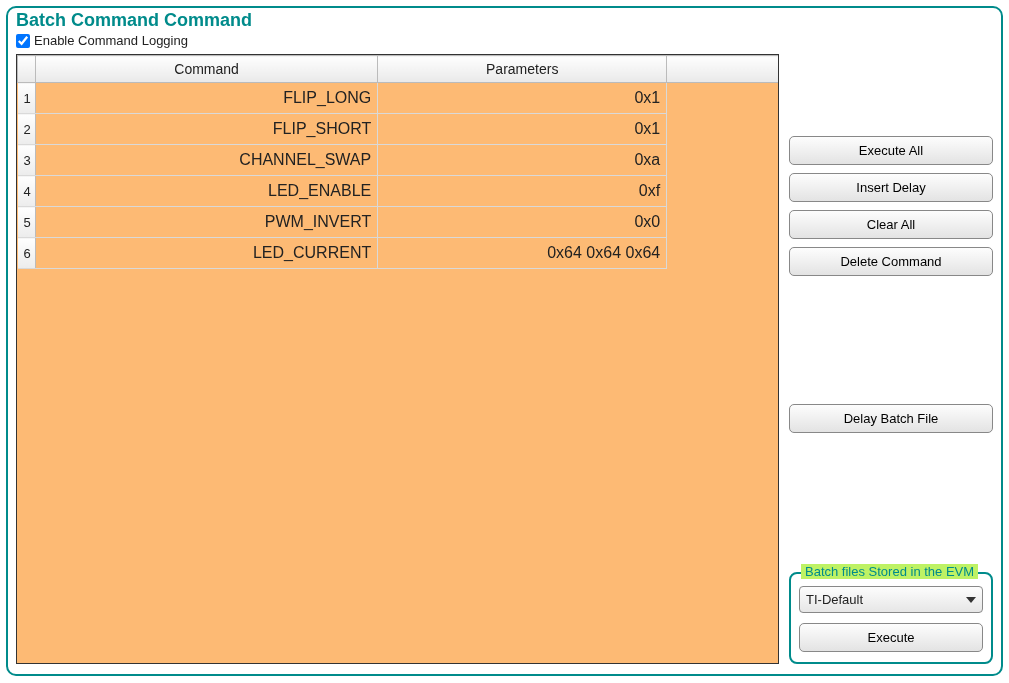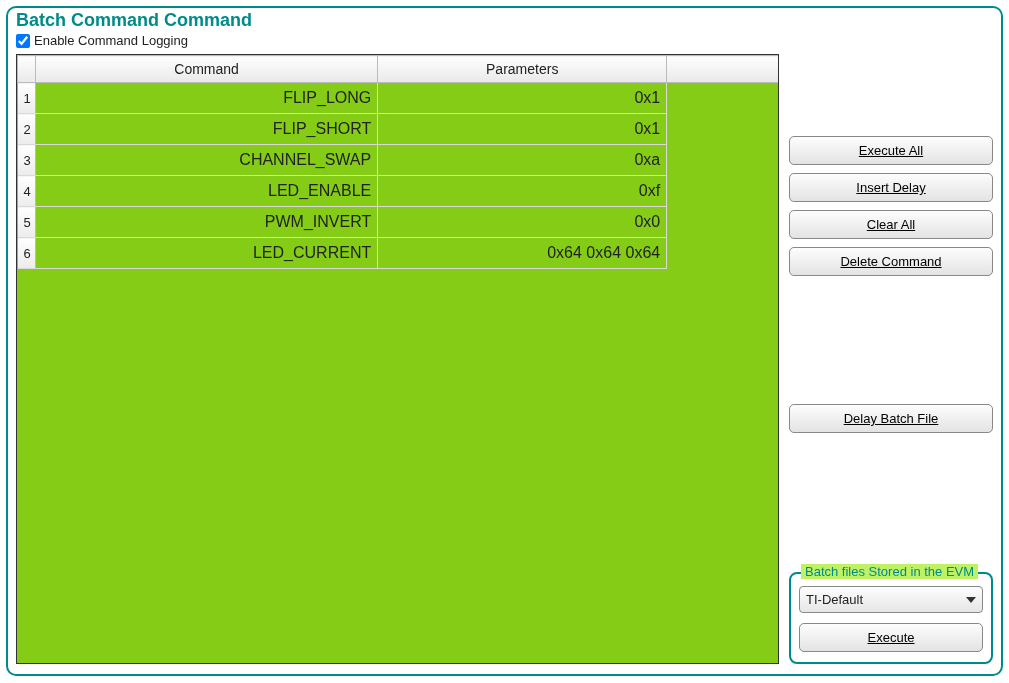--- a/index.html
+++ b/index.html
@@ -32,21 +32,21 @@
 .checkbox-row input[type="checkbox"] {
   width: 14px; height: 14px;
 }
 .content {
   display: flex;
   gap: 10px;
 }
 .table-wrap {
   flex: 1;
   border: 1px solid #333;
-  background: #84cc16;
+  background: #fdba74;
   height: 610px;
 }
 table {
   width: 100%;
   border-collapse: collapse;
   table-layout: fixed;
 }
 th {
   background: linear-gradient(#fefefe,#e9e9e9);
   border: 1px solid #bbb;
@@ -83,21 +83,20 @@
   display: block;
   width: 100%;
   background: linear-gradient(#fdfdfd,#e3e3e3);
   border: 1px solid #888;
   border-radius: 5px;
   padding: 6px 22px;
   font-size: 13px;
   text-align: center;
   cursor: pointer;
   margin-bottom: 8px;
-  text-decoration: underline;
 }
 .spacer-lg { height: 120px; }
 .spacer-flex { flex: 1; }
 .evm-panel {
   border: 2px solid #008b8b;
   border-radius: 8px;
   padding: 12px 8px 10px 8px;
   position: relative;
   margin-top: 10px;
 }

